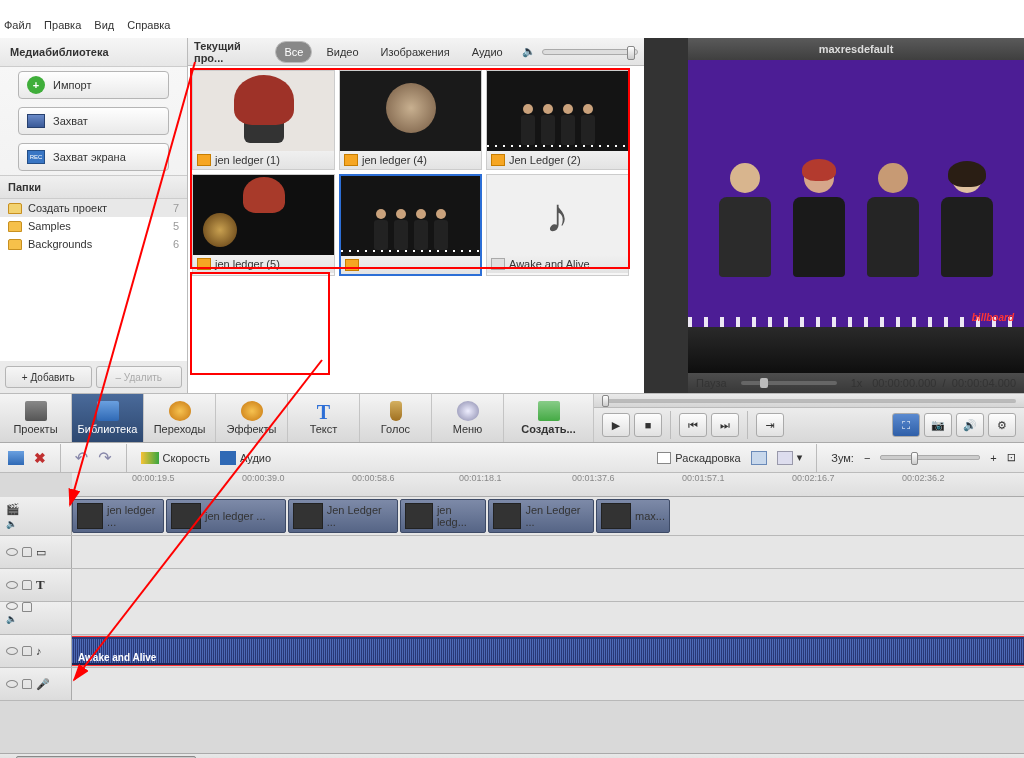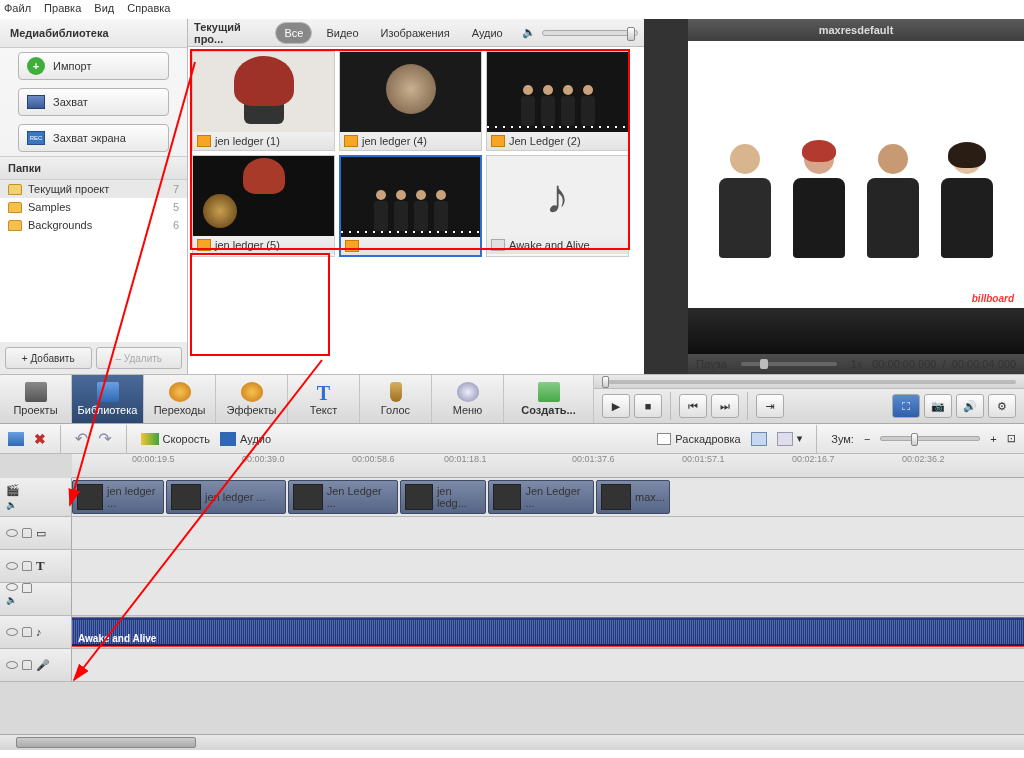--- a/index.html
+++ b/index.html
@@ -1,17 +1,17 @@
 <!DOCTYPE html>
 <html><head>
 <meta charset="utf-8">
 <style>
 *{box-sizing:border-box;margin:0;padding:0;font-family:Tahoma,Arial,sans-serif;font-size:11px;color:#333;}
 body{background:#fff;width:1024px;height:758px;overflow:hidden;position:relative;}
-.menubar{height:19px;background:#fff;padding:2px 4px;}
+.menubar{height:19px;background:#fff;padding:19px 4px;}
 .menubar span{margin-right:10px;cursor:default;}
 .top{display:flex;height:355px;}
 .left-panel{width:188px;background:linear-gradient(#f8f8f8,#eaeaea);border-right:1px solid #bbb;display:flex;flex-direction:column;}
 .panel-title{padding:8px 10px;font-weight:bold;background:linear-gradient(#f6f6f6,#e7e7e7);border-bottom:1px solid #ccc;}
 .btn-wide{margin:4px 18px;height:28px;background:linear-gradient(#fefefe,#e9e9e9);border:1px solid #b5b5b5;border-radius:4px;display:flex;align-items:center;padding:0 8px;gap:8px;cursor:pointer;}
 .circ{width:18px;height:18px;border-radius:50%;display:inline-flex;align-items:center;justify-content:center;color:#fff;font-weight:bold;}
 .sq{width:18px;height:14px;display:inline-block;}
 .section-h{padding:5px 8px;font-weight:bold;background:linear-gradient(#f0f0f0,#e2e2e2);border-top:1px solid #ccc;border-bottom:1px solid #ccc;}
 .folder-list{flex:1;background:#fff;}
 .folder-row{display:flex;align-items:center;padding:3px 8px;gap:6px;}
@@ -34,21 +34,21 @@
 .thumb{width:143px;border:1px solid #ccc;background:#f6f6f6;cursor:pointer;}
 .thumb.sel{border:2px solid #2d6fd6;}
 .timg{height:80px;background:#333;display:flex;align-items:center;justify-content:center;overflow:hidden;position:relative;}
 .tmeta{height:18px;background:linear-gradient(#f0f0f0,#e3e3e3);display:flex;align-items:center;padding:0 4px;gap:4px;font-size:10px;color:#aaa;}
 .badge{width:14px;height:12px;background:#f6a623;border:1px solid #c77d00;}
 .badge.aud{background:#e0e0e0;border:1px solid #aaa;}
 .audio-thumb .timg{background:#f0f0f0;}
 .note{font-size:48px;color:#555;}
 .preview{width:380px;background:#333;display:flex;flex-direction:column;padding-left:44px;}
 .pv-title{height:22px;background:linear-gradient(#5a5a5a,#3f3f3f);color:#ddd;text-align:center;line-height:22px;font-weight:bold;}
-.pv-img{flex:1;background:#ffffff;display:flex;align-items:center;justify-content:center;position:relative;overflow:hidden;text-align:center;}
+.pv-img{flex:1;background:#4c1d95;display:flex;align-items:center;justify-content:center;position:relative;overflow:hidden;text-align:center;}
 .pv-status{height:20px;background:linear-gradient(#4d4d4d,#383838);display:flex;align-items:center;padding:0 8px;color:#ccc;font-size:10px;gap:10px;}
 .pv-status .sl{flex:1;height:4px;background:#666;border-radius:2px;position:relative;margin:0 4px;}
 .pv-status .sl .k{position:absolute;left:20%;top:-3px;width:8px;height:10px;background:#bbb;border-radius:2px;}
 .toolbar{height:50px;background:linear-gradient(#f4f4f4,#d8d8d8);border-top:1px solid #bbb;border-bottom:1px solid #aaa;display:flex;align-items:stretch;}
 .tool{width:72px;border-right:1px solid #c4c4c4;display:flex;flex-direction:column;align-items:center;justify-content:center;gap:2px;cursor:pointer;font-size:10px;}
 .tool.sel{background:linear-gradient(#4a6a9a,#2d4870);color:#fff;}
 .tool .ico{width:22px;height:20px;}
 .tool.wide{width:90px;}
 .play-ctrl{flex:1;display:flex;flex-direction:column;}
 .scrub{height:14px;background:linear-gradient(#eaeaea,#d6d6d6);border-bottom:1px solid #bbb;position:relative;}
@@ -121,21 +121,21 @@
       <span>Захват</span>
     </div>
     <div class="btn-wide">
       <span class="sq" style="background:#3976c4;border:1px solid #244e86;color:#fff;font-size:6px;text-align:center;line-height:12px">REC</span>
       <span>Захват экрана</span>
     </div>
     <div class="section-h">Папки</div>
     <div class="folder-list" id="folder-list">
         <div class="folder-row sel">
           <span class="fold-ico" style="background:#f2d270"></span>
-          <span>Текущий проект</span>
+          <span>Создать проект</span>
           <span class="cnt">7</span>
         </div>
         <div class="folder-row">
           <span class="fold-ico" style=""></span>
           <span>Samples</span>
           <span class="cnt">5</span>
         </div>
         <div class="folder-row">
           <span class="fold-ico" style=""></span>
           <span>Backgrounds</span>
@@ -397,21 +397,21 @@
     </div>
   <span>+</span>
   <span class="tbtn">⊡</span>
 </div>
 
 <div class="timeline">
   <div class="ruler" id="ruler">
       <div class="tick" style="left: 60px;">00:00:19.5</div>
       <div class="tick" style="left: 170px;">00:00:39.0</div>
       <div class="tick" style="left: 280px;">00:00:58.6</div>
-      <div class="tick" style="left: 372px;">00:01:18.1</div>
+      <div class="tick" style="left: 387px;">00:01:18.1</div>
       <div class="tick" style="left: 500px;">00:01:37.6</div>
       <div class="tick" style="left: 610px;">00:01:57.1</div>
       <div class="tick" style="left: 720px;">00:02:16.7</div>
       <div class="tick" style="left: 830px;">00:02:36.2</div>
     </div>
   <div class="tracks">
     <div class="track tall">
       <div class="thead" style="flex-direction:column;align-items:flex-start;justify-content:center;gap:3px">
         <span>🎬</span>
         <span style="font-size:9px">🔈</span>

